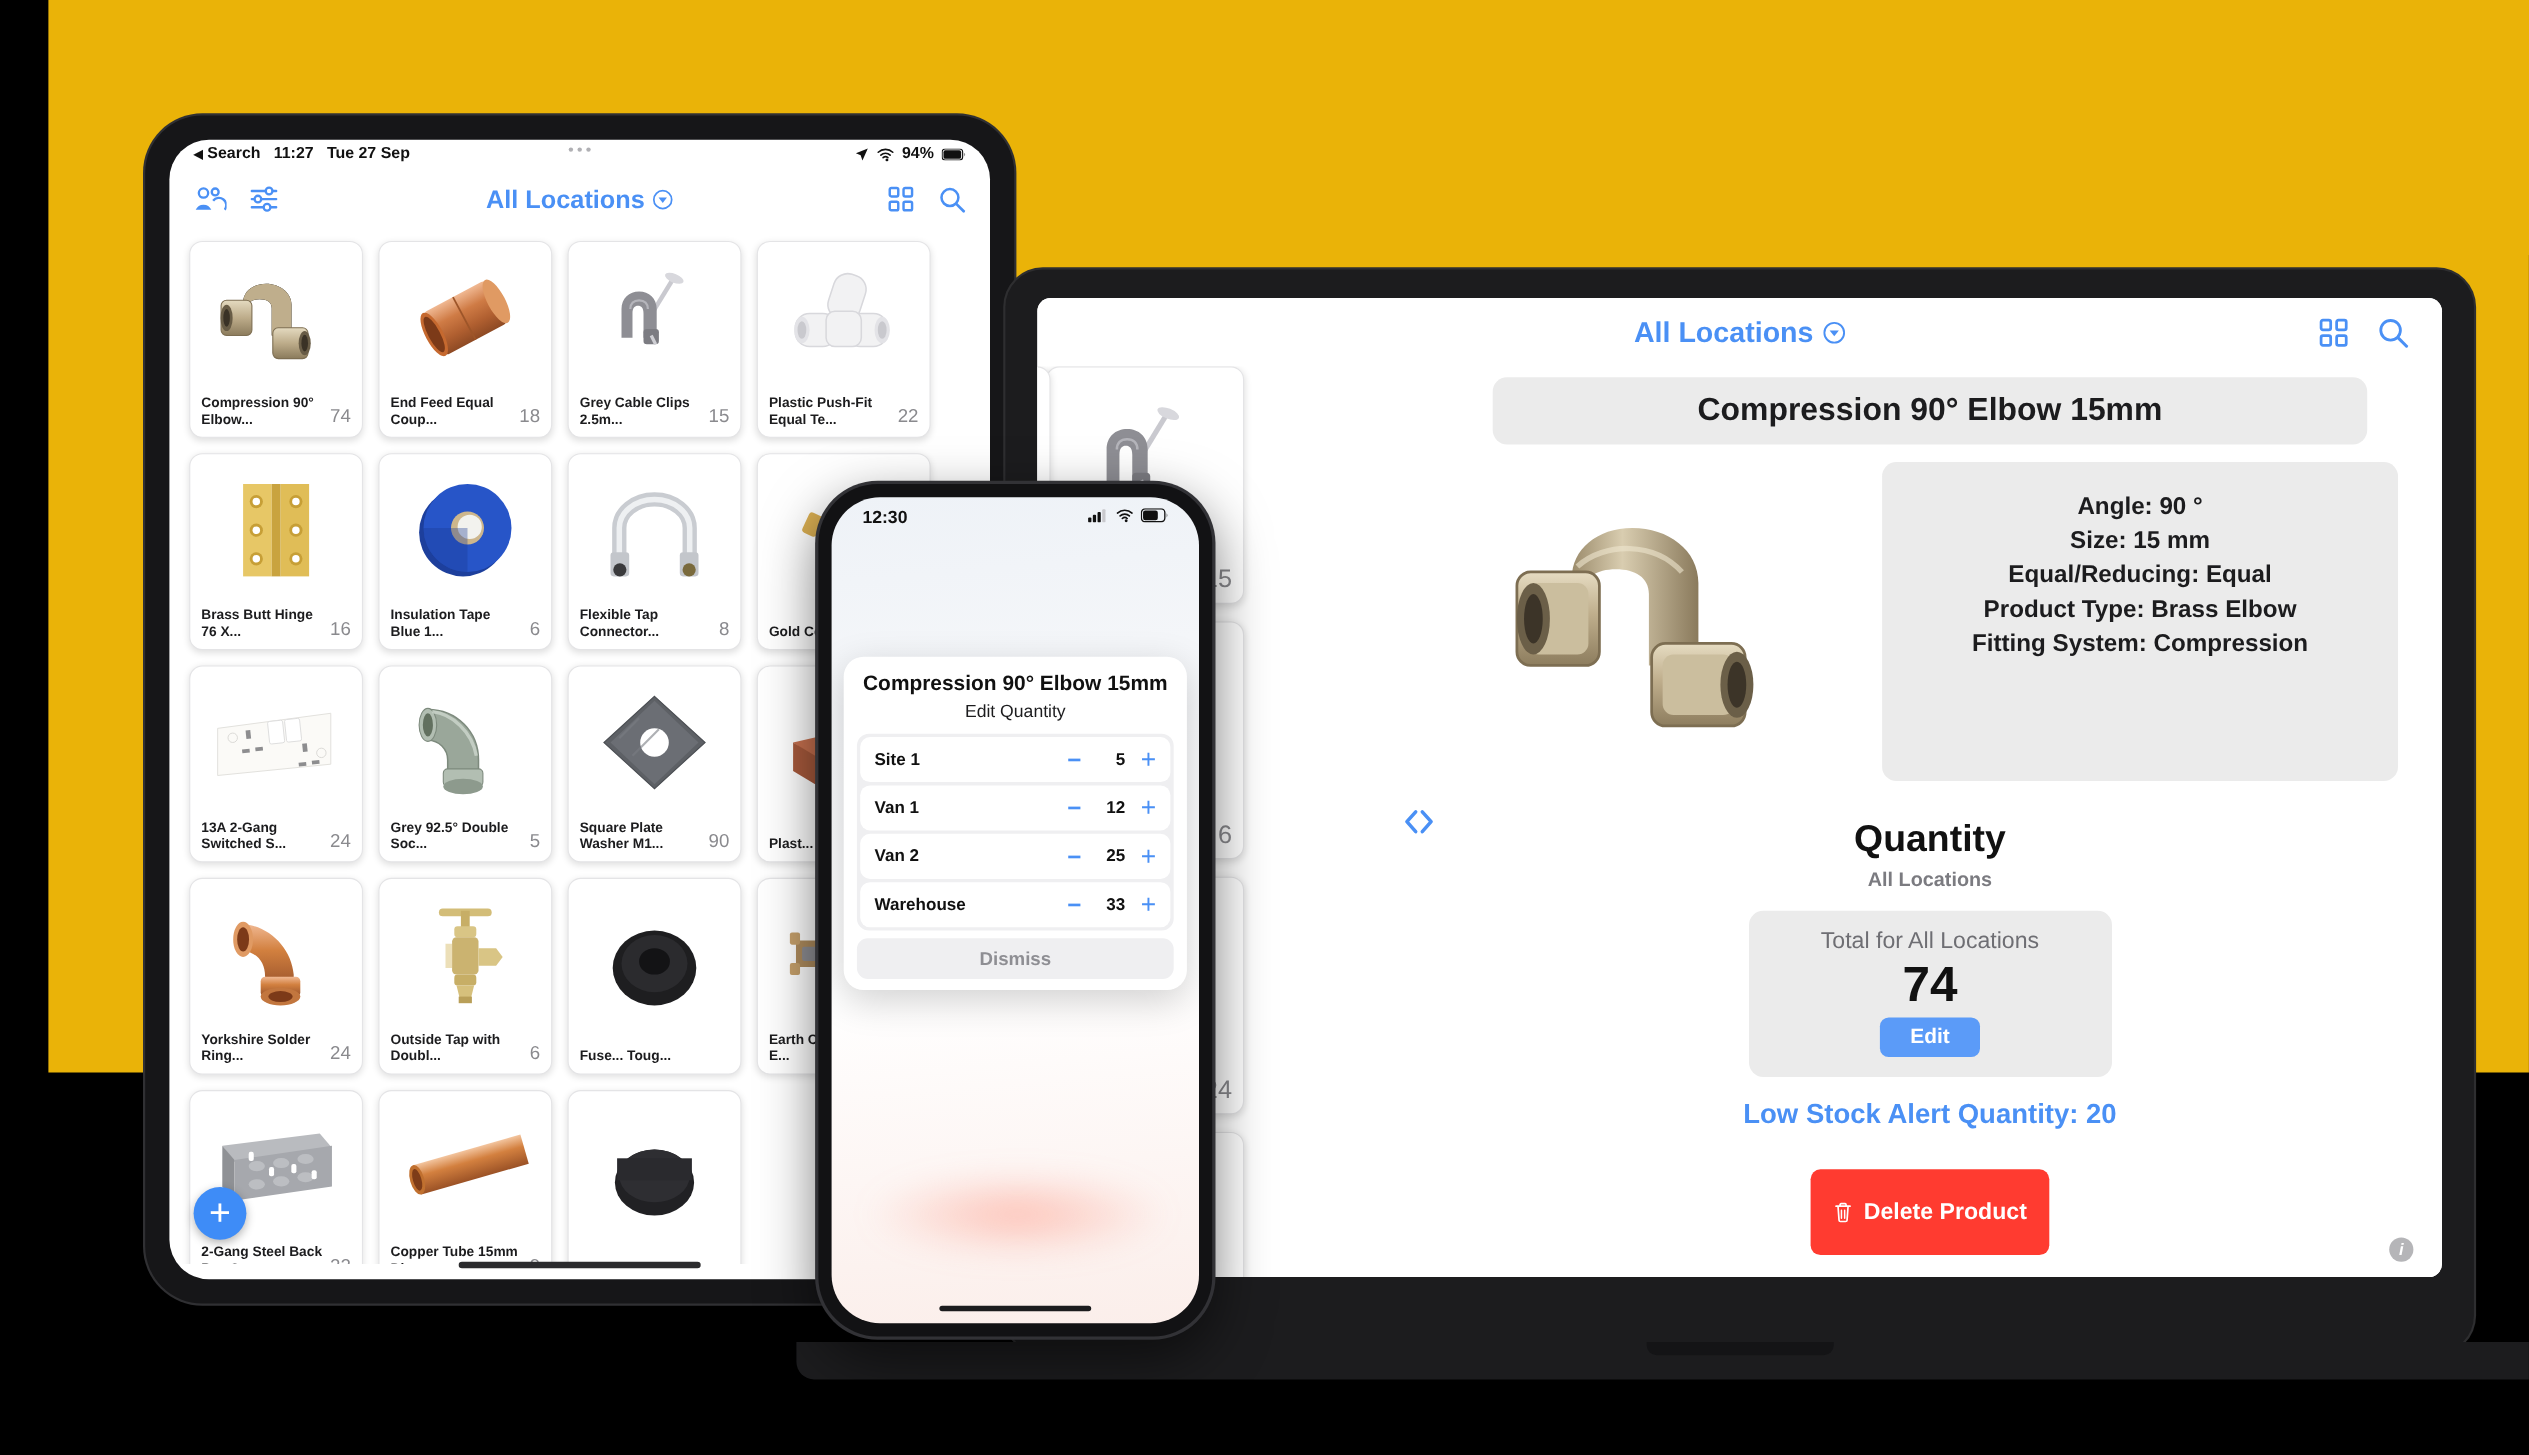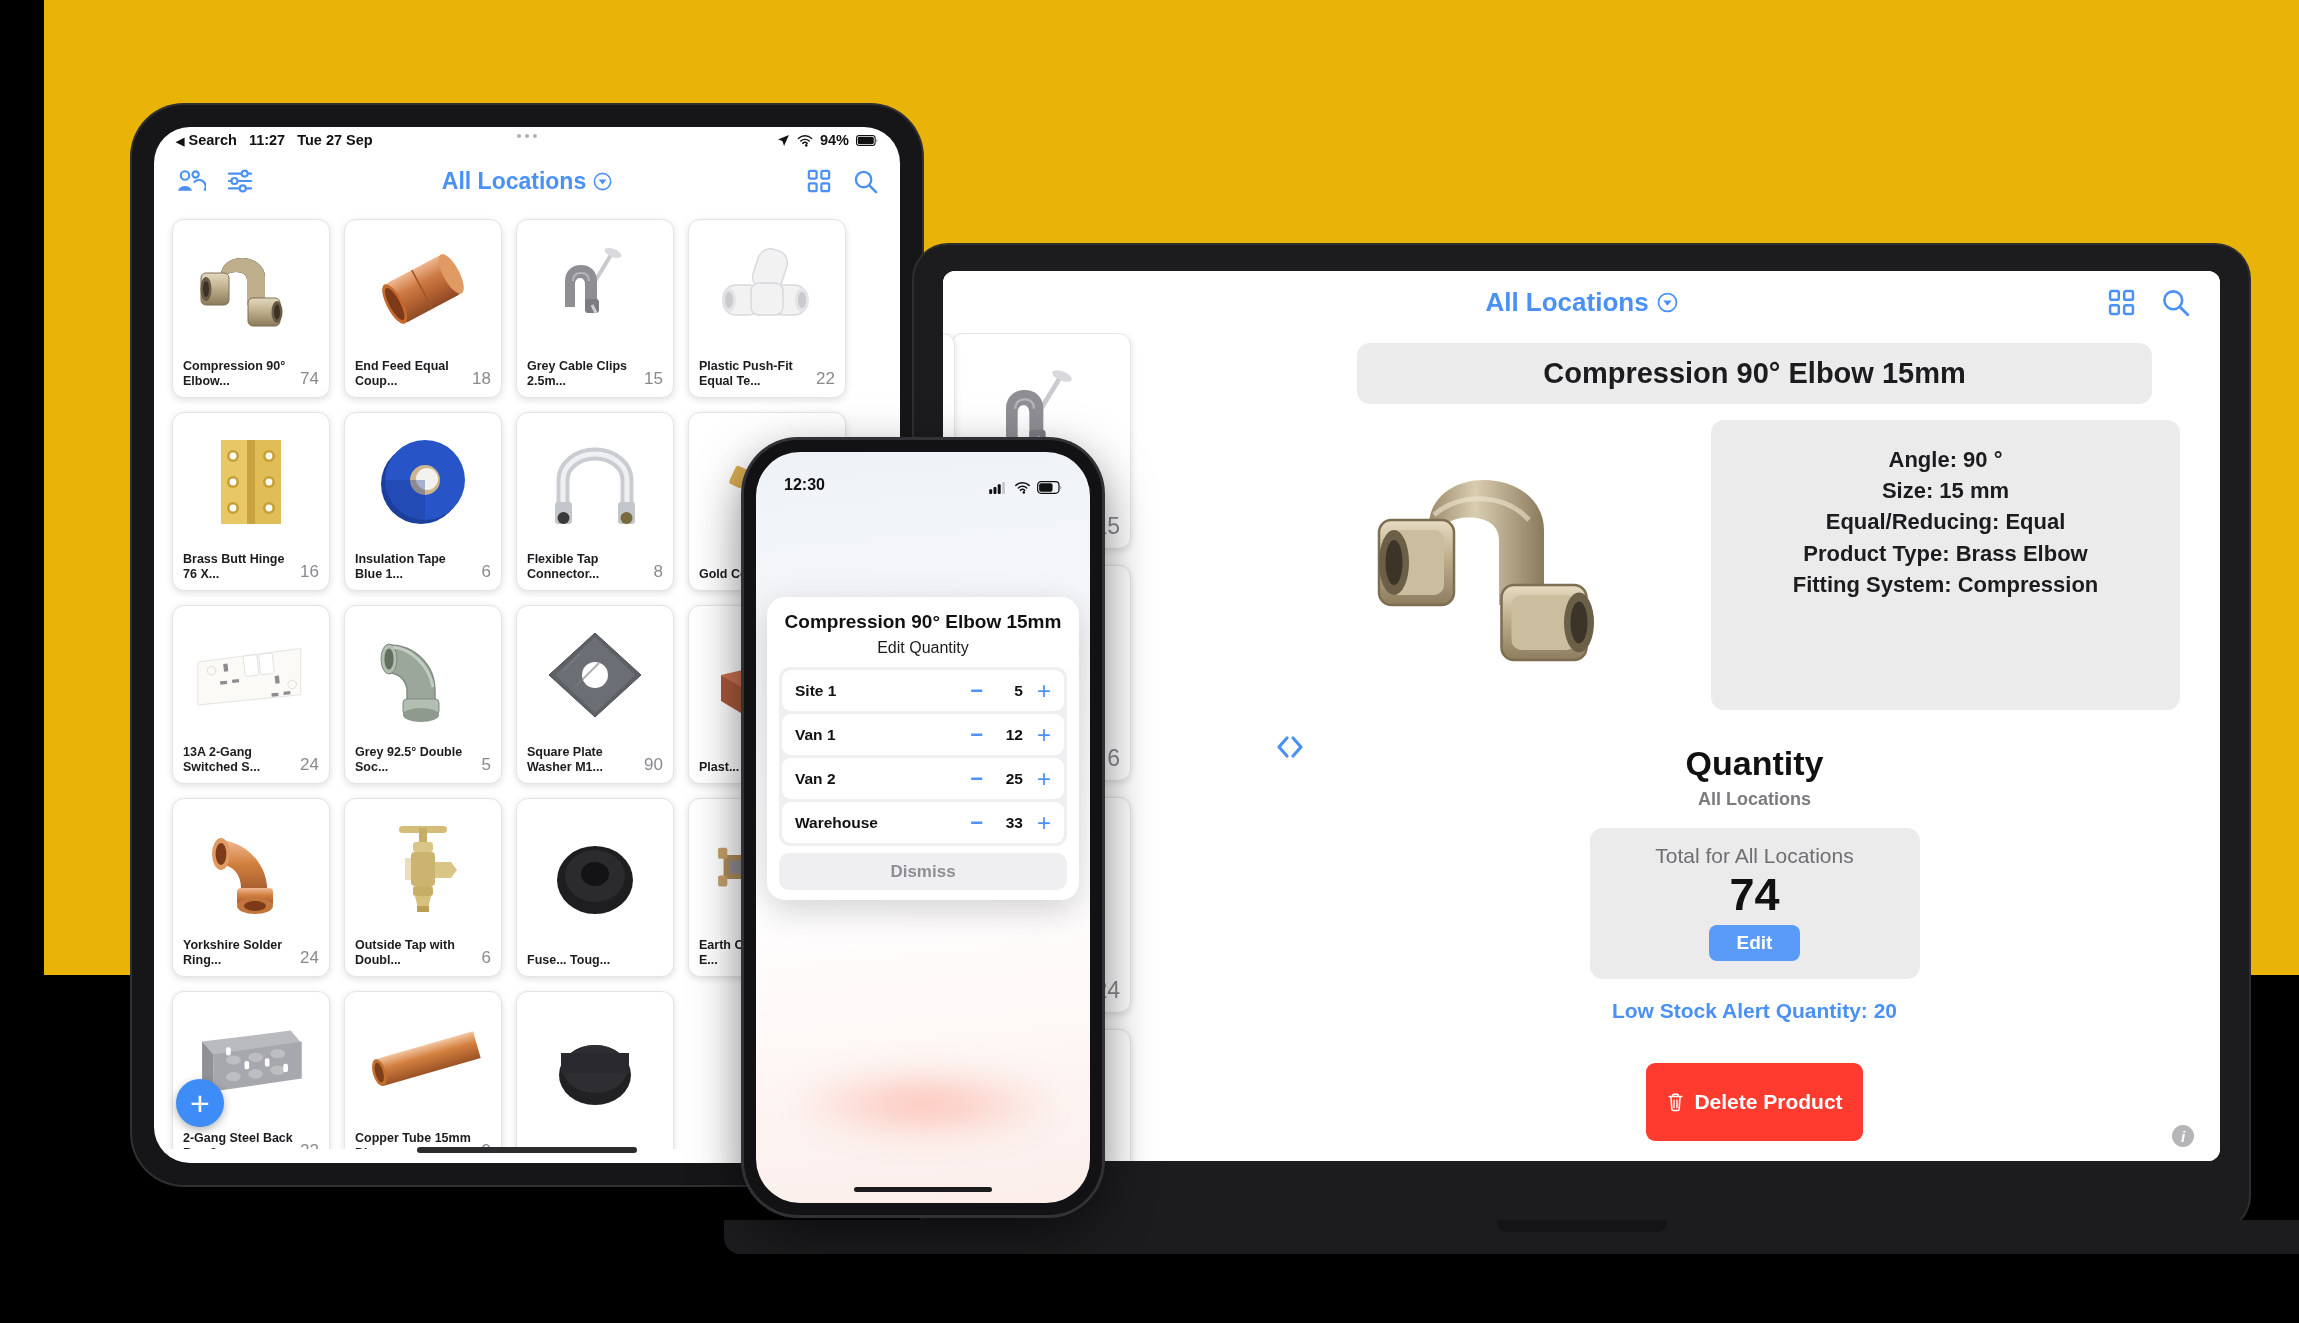--- a/index.html
+++ b/index.html
@@ -85,21 +85,21 @@
     padding: 16px 10px 18px; text-align: center;
   }
   .qty-card-label { font-size: 21px; color: #6e6e73; font-weight: 400; }
   .qty-value { font-size: 45px; font-weight: 700; color: #111; margin: 4px 0 8px; line-height: 1; }
   .qty-edit {
     display: inline-block; background: #5b9bf8; color: #fff; border: none;
     border-radius: 8px; padding: 7px 28px; font-size: 19px; font-weight: 700;
     font-family: inherit; cursor: pointer;
   }
   .qty-low {
-    margin-top: 20px; color: #4a90f5; font-size: 21px; font-weight: 700;
+    margin-top: 20px; color: #4a90f5; font-size: 25px; font-weight: 700;
   }
   .delete-wrap { margin-top: auto; padding-bottom: 20px; text-align: center; }
   .delete-btn {
     display: inline-flex; align-items: center; gap: 9px;
     background: #ff3b30; color: #fff; border: none; border-radius: 9px;
     padding: 27px 20px; font-size: 21px; font-weight: 700;
     font-family: inherit; cursor: pointer;
   }
   .info-dot {
     position: absolute; right: 26px; bottom: 14px;
@@ -180,21 +180,21 @@
     width: 358px; height: 775px;
     background: #121214; border-radius: 54px;
     box-shadow: 0 0 0 3px #323236, 0 18px 50px rgba(0,0,0,.55);
   }
   .iphone-screen {
     position: absolute; left: 12px; top: 12px; width: 334px; height: 751px;
     border-radius: 44px; overflow: hidden;
     background: linear-gradient(175deg,#eef2f7 0%,#f7f8fa 30%,#ffffff 58%,#fdf6f4 80%,#fbeeea 100%);
   }
   .ip-status {
-    height: 42px; display: flex; align-items: flex-end; padding: 10px 28px 0;
+    height: 42px; display: flex; align-items: flex-start; padding: 10px 28px 0;
     font-size: 16px; font-weight: 700; color: #111;
   }
   .ip-status .right { margin-left: auto; display: flex; align-items: center; gap: 6px; }
   .ip-blurglow {
     position: absolute; left: 34px; bottom: 62px; width: 270px; height: 74px;
     background: radial-gradient(ellipse at center, rgba(255,120,95,.42), rgba(255,140,110,0) 72%);
     filter: blur(14px);
   }
   .ip-home {
     position: absolute; left: 50%; bottom: 11px; transform: translateX(-50%);

